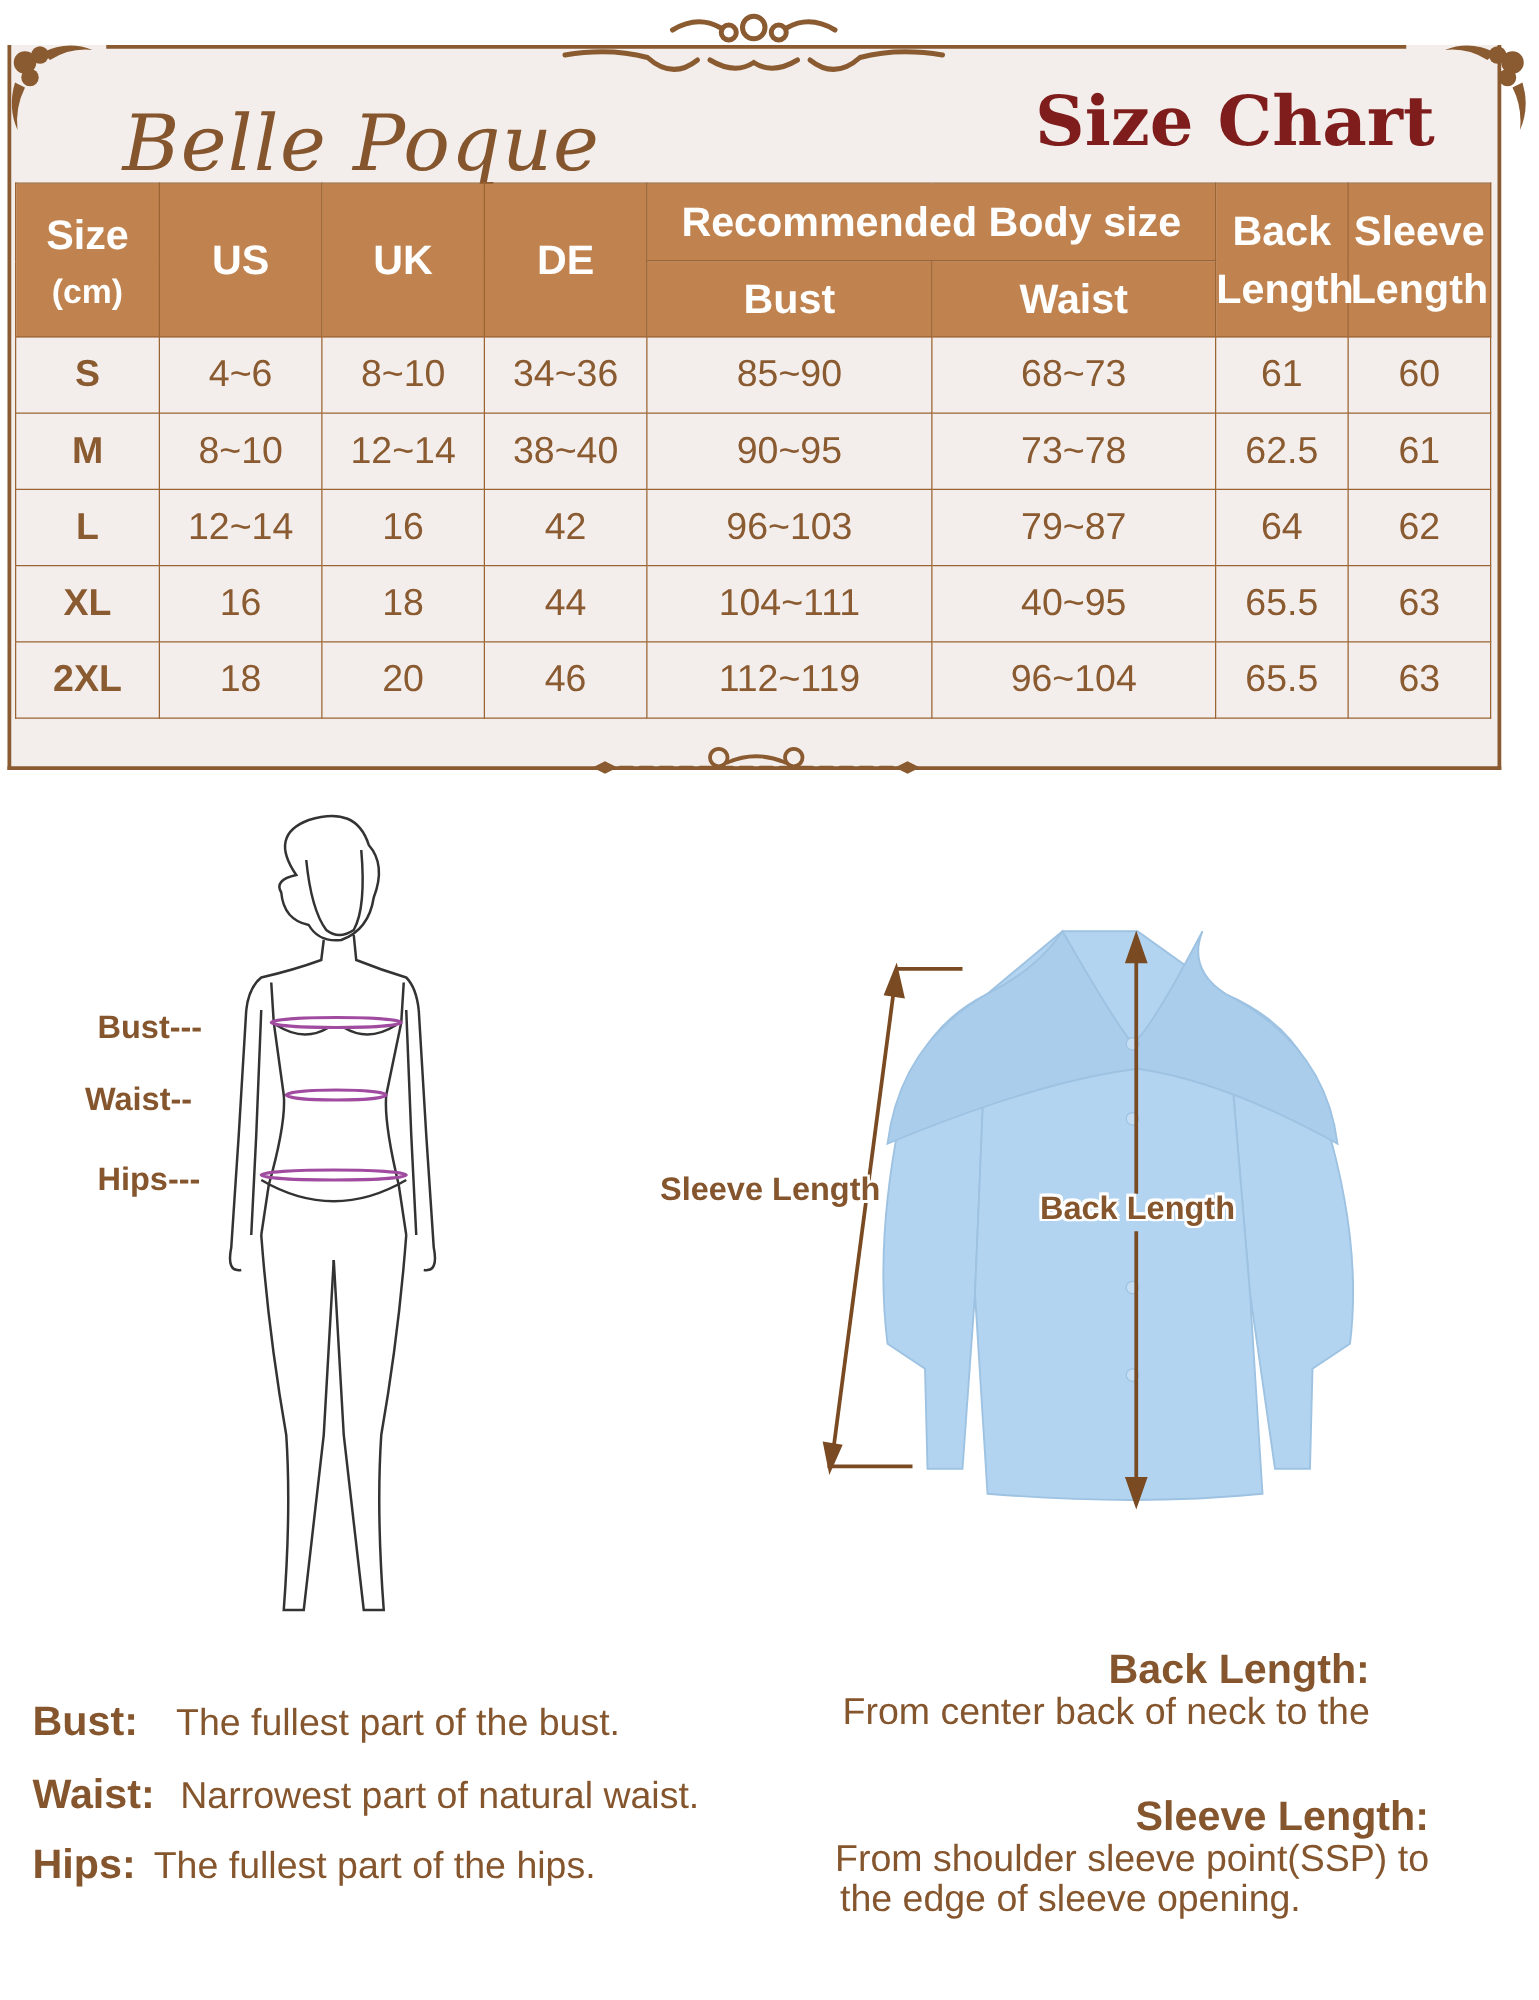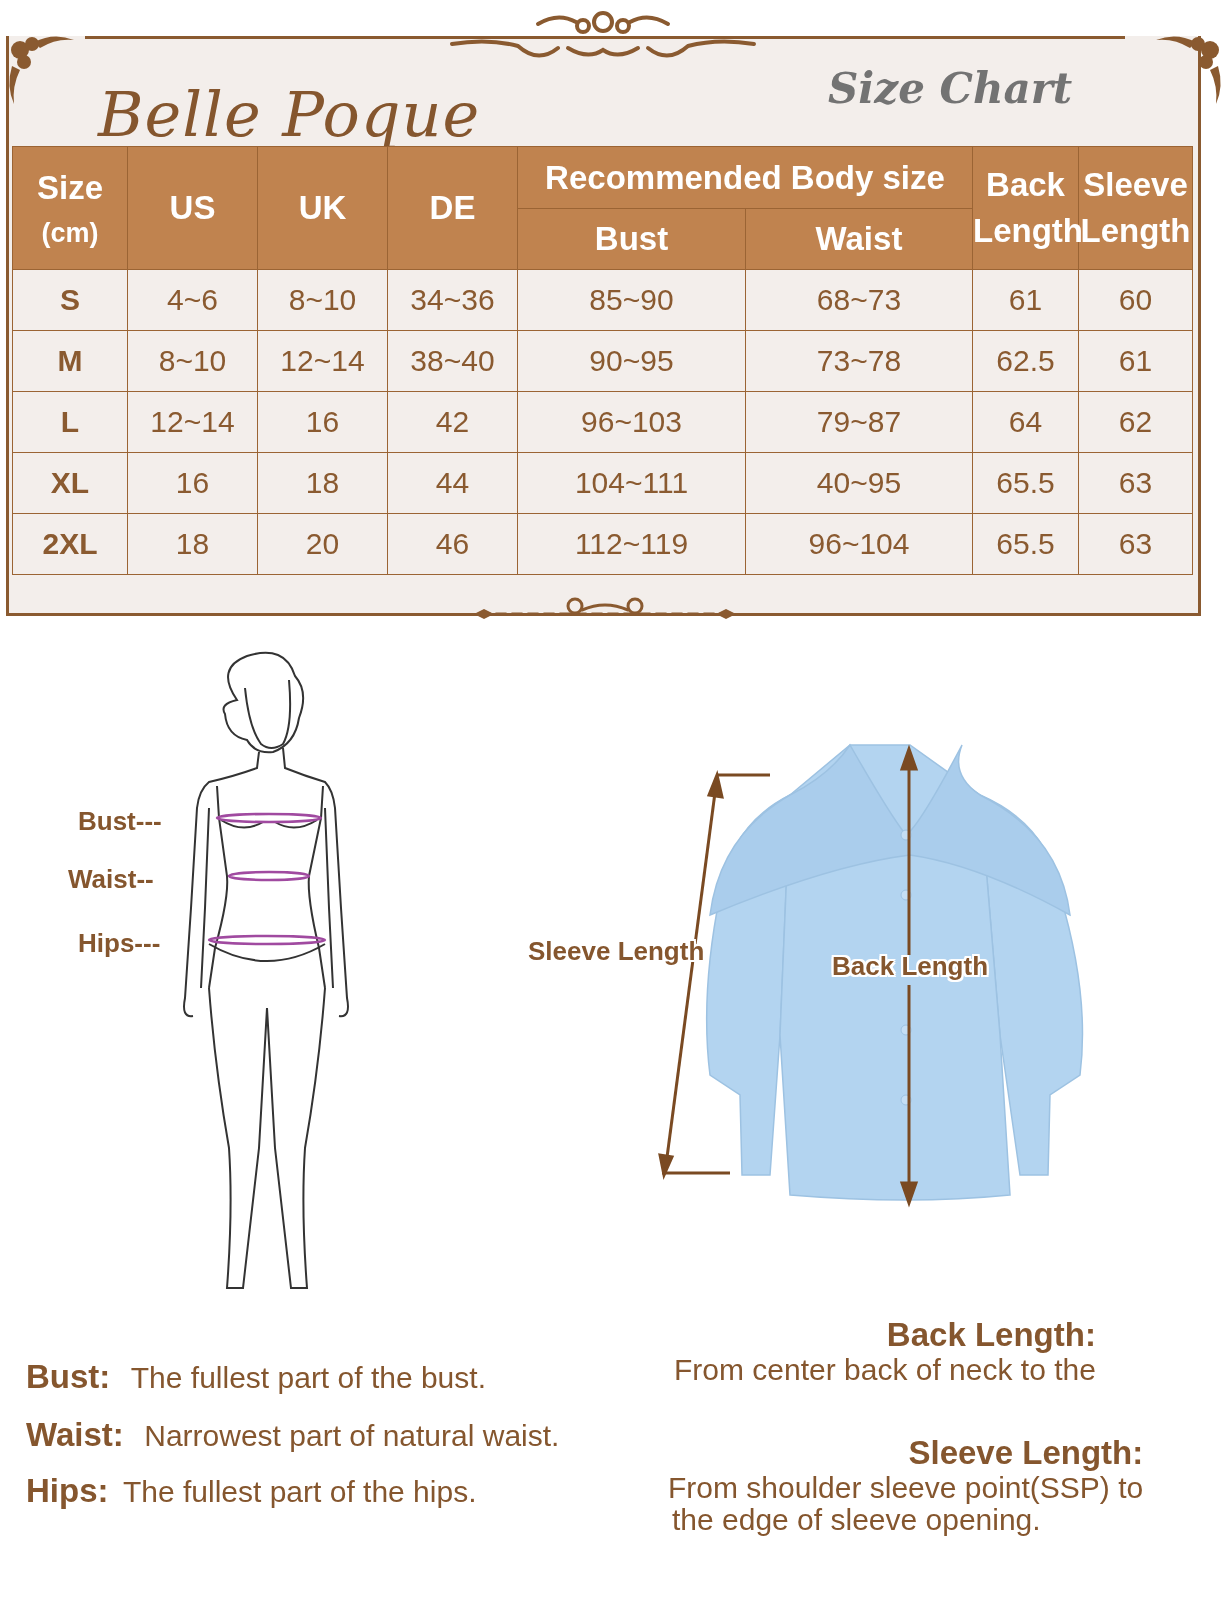--- a/index.html
+++ b/index.html
@@ -21,22 +21,22 @@
   .panel-topline {
     position: absolute; left: 85px; top: 36px; width: 1040px; height: 3px; background: #8a5a30;
   }
   .brand {
     position: absolute; left: 98px; top: 46px;
     font-family: "DejaVu Serif", serif; font-style: italic;
     font-size: 62px; color: #85562e; letter-spacing: 1px; margin-top: 32px;
   }
   .chart-title {
     position: absolute; left: 828px; top: 64px;
-    font-family: "DejaVu Serif", serif; font-style: italic; font-weight: bold;
-    font-size: 42px; color: #737373;
+    font-family: "DejaVu Serif", serif; font-weight: bold;
+    font-size: 55px; color: #7f1d1d;
   }
   .ornament { position: absolute; }
   
   .size-table {
     position: absolute; left: 12px; top: 146px; width: 1180px;
     border-collapse: collapse; table-layout: fixed;
   }
   .size-table th, .size-table td {
     border: 1px solid #9b6434; text-align: center; padding: 0;
   }
@@ -274,21 +274,21 @@
     <line x1="66" y1="50" x2="16" y2="430"></line>
     <path d="M59 60 L67 40 L72 62 Z"></path>
       <path d="M10 420 L14 440 L22 422 Z"></path>
   </g>
 </svg>
 <div class="figure-label outlined" style="left:528px;top:936px">Sleeve Length</div>
 <div class="figure-label outlined" style="left:832px;top:951px">Back Length</div>
 
 <div class="desc" style="left:26px;top:1358px">
   <span class="term">Bust:</span>
-  <span class="def" style="margin-left:16px">The fullest part of the bust.</span>
+  <span class="def" style="margin-left:26px">The fullest part of the bust.</span>
 </div>
 <div class="desc" style="left:26px;top:1416px">
   <span class="term">Waist:</span>
   <span class="def" style="margin-left:16px">Narrowest part of natural waist.</span>
 </div>
 <div class="desc" style="left:26px;top:1472px">
   <span class="term">Hips:</span>
   <span class="def" style="margin-left:10px">The fullest part of the hips.</span>
 </div>
 

